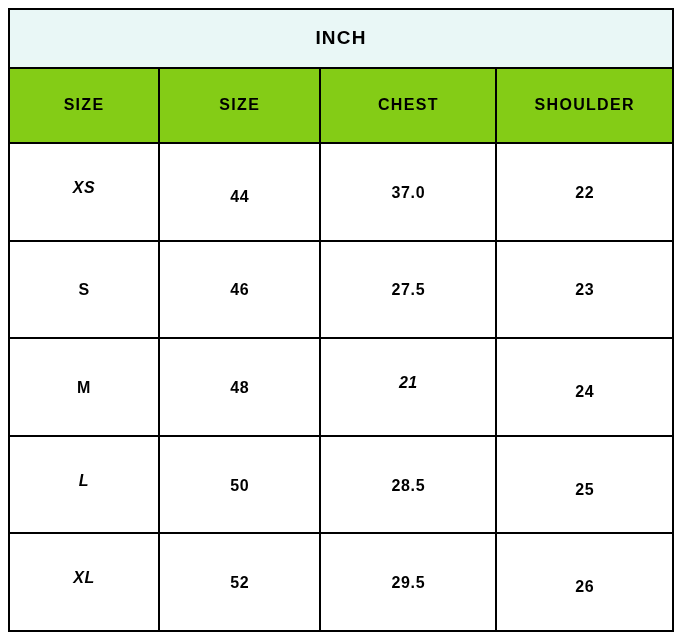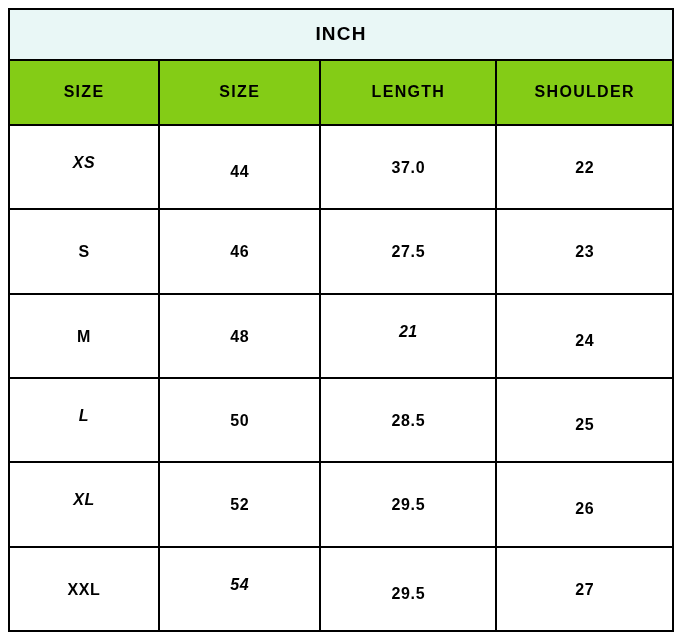--- a/index.html
+++ b/index.html
@@ -74,21 +74,21 @@
       <col class="col-length">
       <col class="col-shoulder">
     </colgroup>
     <tbody>
       <tr>
         <td class="title-cell" colspan="4">INCH</td>
       </tr>
       <tr class="header-row">
         <td>SIZE</td>
         <td>SIZE</td>
-        <td>LENGTH</td>
+        <td>CHEST</td>
         <td>SHOULDER</td>
       </tr>
 
       <tr class="data-row">
         <td><span class="jog-up">XS</span></td>
         <td><span class="jog-down">44</span></td>
         <td><span class="jog-mid">37.0</span></td>
         <td><span class="jog-mid">22</span></td>
       </tr>
 
@@ -113,21 +113,15 @@
         <td><span class="jog-down">25</span></td>
       </tr>
 
       <tr class="data-row">
         <td><span class="jog-up">XL</span></td>
         <td><span class="jog-mid">52</span></td>
         <td><span class="jog-mid">29.5</span></td>
         <td><span class="jog-down">26</span></td>
       </tr>
 
-      <tr class="data-row">
-        <td><span class="jog-mid">XXL</span></td>
-        <td><span class="jog-up">54</span></td>
-        <td><span class="jog-down">29.5</span></td>
-        <td><span class="jog-mid">27</span></td>
-      </tr>
     </tbody>
   </table>
 </div>
 
 </body></html>

